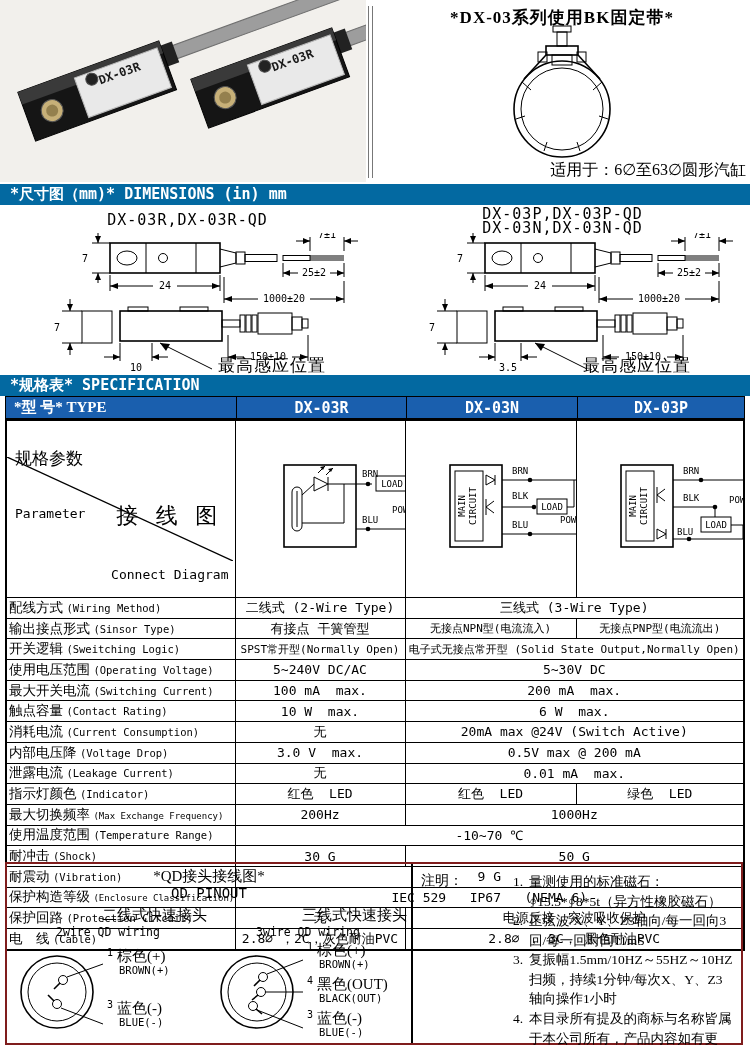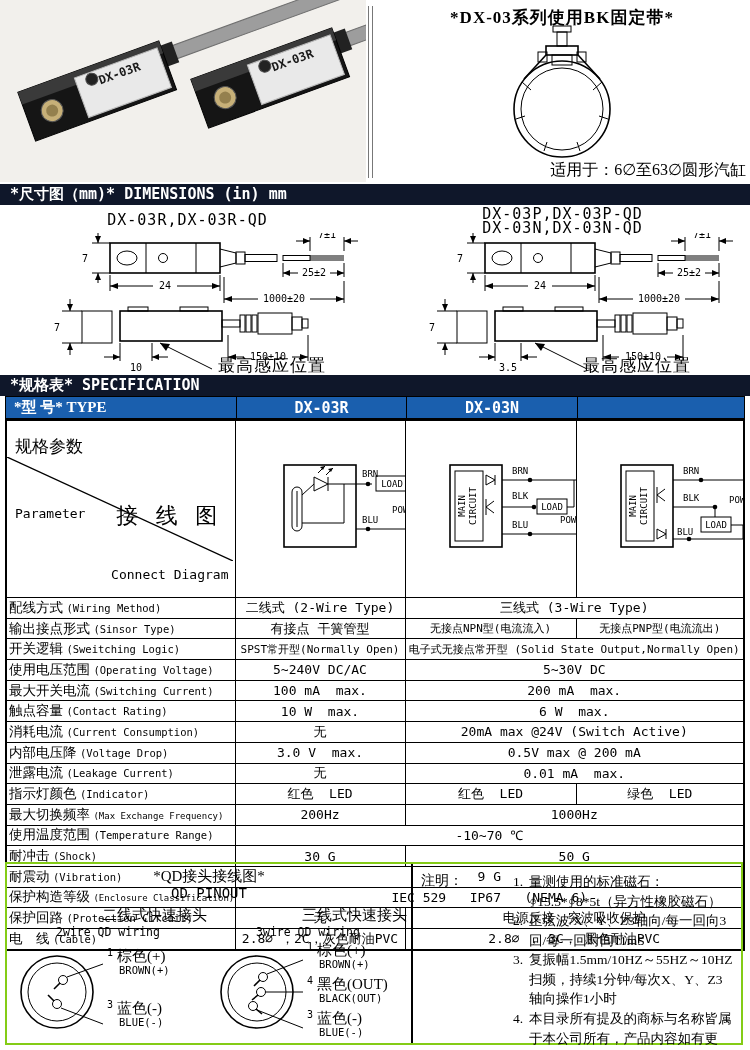--- a/index.html
+++ b/index.html
@@ -9,21 +9,21 @@
   .mono{font-family:"DejaVu Sans Mono","Liberation Mono",monospace;}
 
   
   .photo-area{left:0;top:0;width:366px;height:182px;background:#f2f0ec;overflow:hidden;}
   .top-divider{left:368px;top:6px;width:3px;height:172px;border-left:1.5px solid #777;border-right:1.5px solid #777;}
   .band-area{left:374px;top:0;width:376px;height:182px;}
   .band-title{left:0;top:6px;width:376px;text-align:center;font-size:17px;font-weight:bold;letter-spacing:1px;}
   .band-caption{right:4px;top:160px;font-size:16px;}
 
   
-  .h-bar{left:0;width:750px;height:21px;background:#0f172a;color:#fff;}
+  .h-bar{left:0;width:750px;height:21px;background:#0369a1;color:#fff;}
   .h-bar span{display:inline-block;padding-left:10px;font-weight:bold;font-size:15px;line-height:21px;
               font-family:"DejaVu Sans Mono","Liberation Mono",monospace;}
   #bar-dims{top:184px;}
   #bar-spec{top:375px;}
 
   
   .dims-col{top:205px;width:375px;height:170px;}
   #dims-left{left:0;} #dims-right{left:375px;}
   .dims-title{position:absolute;left:0;width:375px;text-align:center;font-size:15px;
               font-family:"DejaVu Sans Mono","Liberation Mono",monospace;letter-spacing:1px;}
@@ -51,26 +51,26 @@
   td.val{text-align:center;font-family:"DejaVu Sans Mono","Liberation Mono",monospace;font-size:13px;}
   td.val.t{font-size:11px;}
   tr.diagram td{height:104px;}
   .diag-cell{position:relative;width:100%;height:104px;}
   .diag-svg{position:absolute;left:0;top:0;}
   .diag-tr{position:absolute;right:6px;top:8px;text-align:center;}
   .diag-tr .zh{font-size:22px;letter-spacing:6px;}
   .diag-tr .en{font-size:13px;font-family:"DejaVu Sans Mono","Liberation Mono",monospace;}
   .diag-bl{position:absolute;left:8px;bottom:4px;}
   .diag-bl .zh{font-size:17px;}
-  .diag-bl .en{font-size:13px;font-family:"DejaVu Sans Mono","Liberation Mono",monospace;margin-top:12px;}
+  .diag-bl .en{font-size:13px;font-family:"DejaVu Sans Mono","Liberation Mono",monospace;}
   svg text.c{font-family:"DejaVu Sans Mono","Liberation Mono",monospace;font-size:9px;fill:#000;}
   svg text.cb{font-family:"DejaVu Sans Mono","Liberation Mono",monospace;font-size:11px;fill:#000;}
 
   
-  .bottom-box{left:5px;top:862px;width:738px;height:183px;border:2px solid #84cc16;box-sizing:border-box;display:flex;}
+  .bottom-box{left:5px;top:862px;width:738px;height:183px;border:2px solid #7f1d1d;box-sizing:border-box;display:flex;}
   .qd-pane{width:406px;border-right:2px solid #000;box-sizing:border-box;position:relative;}
   .qd-title1{position:absolute;top:3px;left:0;width:100%;text-align:center;font-size:15px;}
   .qd-title2{position:absolute;top:21px;left:0;width:100%;text-align:center;font-size:14px;}
   .qd-block{position:absolute;top:42px;width:198px;height:134px;}
   #qd2{left:2px;} #qd3{left:202px;}
   .qd-h-zh{text-align:right;font-size:15px;}
   .qd-h-en{text-align:center;font-size:11.5px;}
   .qd-svg{position:absolute;left:2px;top:36px;}
   .pin-lbl{position:absolute;line-height:1.05;}
   .pin-lbl .num{font-size:10px;font-family:"DejaVu Sans Mono","Liberation Mono",monospace;vertical-align:top;}
@@ -339,20 +339,21 @@
   </div>
 
   <div class="abs h-bar" id="bar-spec">
     <span>*规格表*  SPECIFICATION</span>
   </div>
 
   <div class="abs type-row">
     <div class="type-cell first">*型  号*  TYPE</div>
     <div class="type-cell m1">DX-03R</div>
     <div class="type-cell m2">DX-03N</div>
+    <div class="type-cell m3">DX-03P</div>
   </div>
 
   <table class="spec">
     <colgroup>
         <col style="width:229px">
         <col style="width:170px">
         <col style="width:171px">
         <col>
       </colgroup>
     <tbody>

